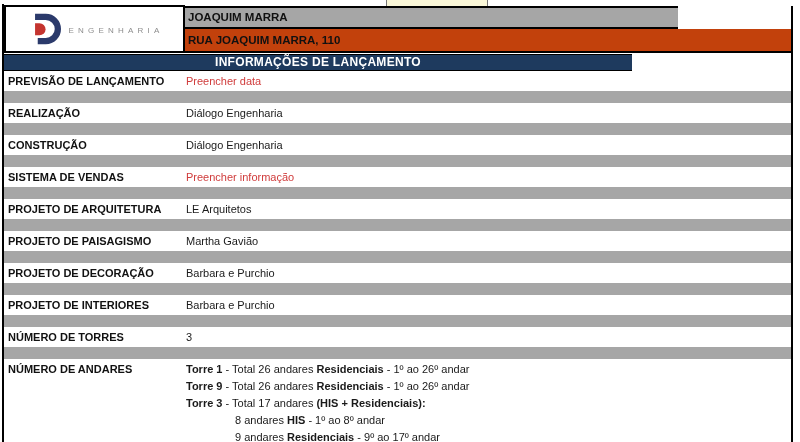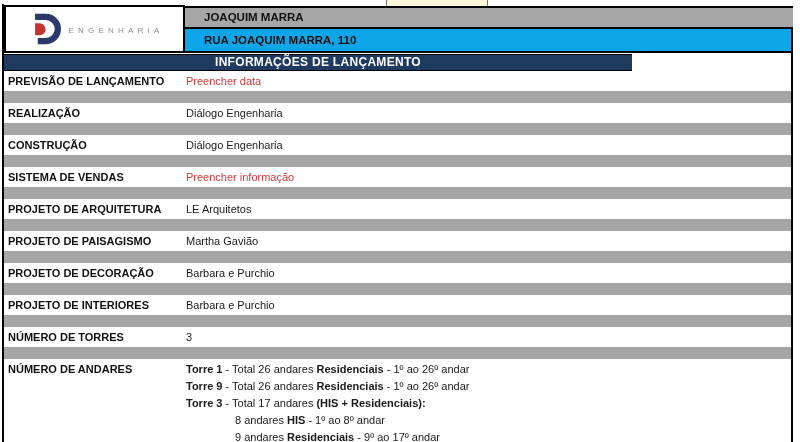--- a/index.html
+++ b/index.html
@@ -9,26 +9,26 @@
   .sheet-left-border  { position:absolute; left:2px; top:4px;  width:2px; height:438px; background:#000; }
   .sheet-right-border { position:absolute; left:791px; top:6px; width:2px; height:436px; background:#000; }
 
   .logo-box { position:absolute; left:4px; top:5px; width:181px; height:48px;
               background:#fff; border:2px solid #000; display:flex; align-items:center;
               justify-content:center; gap:7px; }
   .logo-text { display:flex; flex-direction:column; align-items:flex-start; }
   .brand-name { font-size:21px; font-weight:700; color:#c4342f; letter-spacing:0.5px; line-height:21px; }
   .brand-sub  { font-size:8px; color:#8d8d8d; letter-spacing:4.2px; margin-top:2px; }
 
-  .name-band { position:absolute; left:185px; top:6px; width:608px; height:23px;
+  .name-band { position:absolute; left:185px; top:6px; width:493px; height:23px;
                background:#a6a6a6; border-top:2px solid #000; border-bottom:2px solid #000;
-               font-size:11.5px; font-weight:700; color:#111; line-height:19px; padding-left:19px; }
+               font-size:11.5px; font-weight:700; color:#111; line-height:19px; padding-left:3px; }
   .addr-band { position:absolute; left:185px; top:29px; width:606px; height:24px;
-               background:#0ea5e9; border-bottom:2px solid #000;
-               font-size:11.5px; font-weight:700; color:#111; line-height:22px; padding-left:19px; }
+               background:#c2410c; border-bottom:2px solid #000;
+               font-size:11.5px; font-weight:700; color:#111; line-height:22px; padding-left:3px; }
 
   .title-bar { position:absolute; left:4px; top:54px; width:628px; height:17px;
                background:#1e3a5e; border-top:1px solid #000; border-bottom:1px solid #000;
                color:#fff; font-size:12px; font-weight:700; text-align:center;
                line-height:15px; letter-spacing:0.3px; }
 
   .info-row { position:absolute; left:4px; width:787px; height:20px; background:#fff; }
   .gray-sep { position:absolute; left:4px; width:787px; height:12px; background:#a6a6a6; }
   .row-label { position:absolute; left:4px; top:0; font-size:11px; font-weight:700;
                color:#111; line-height:20px; white-space:nowrap; }

